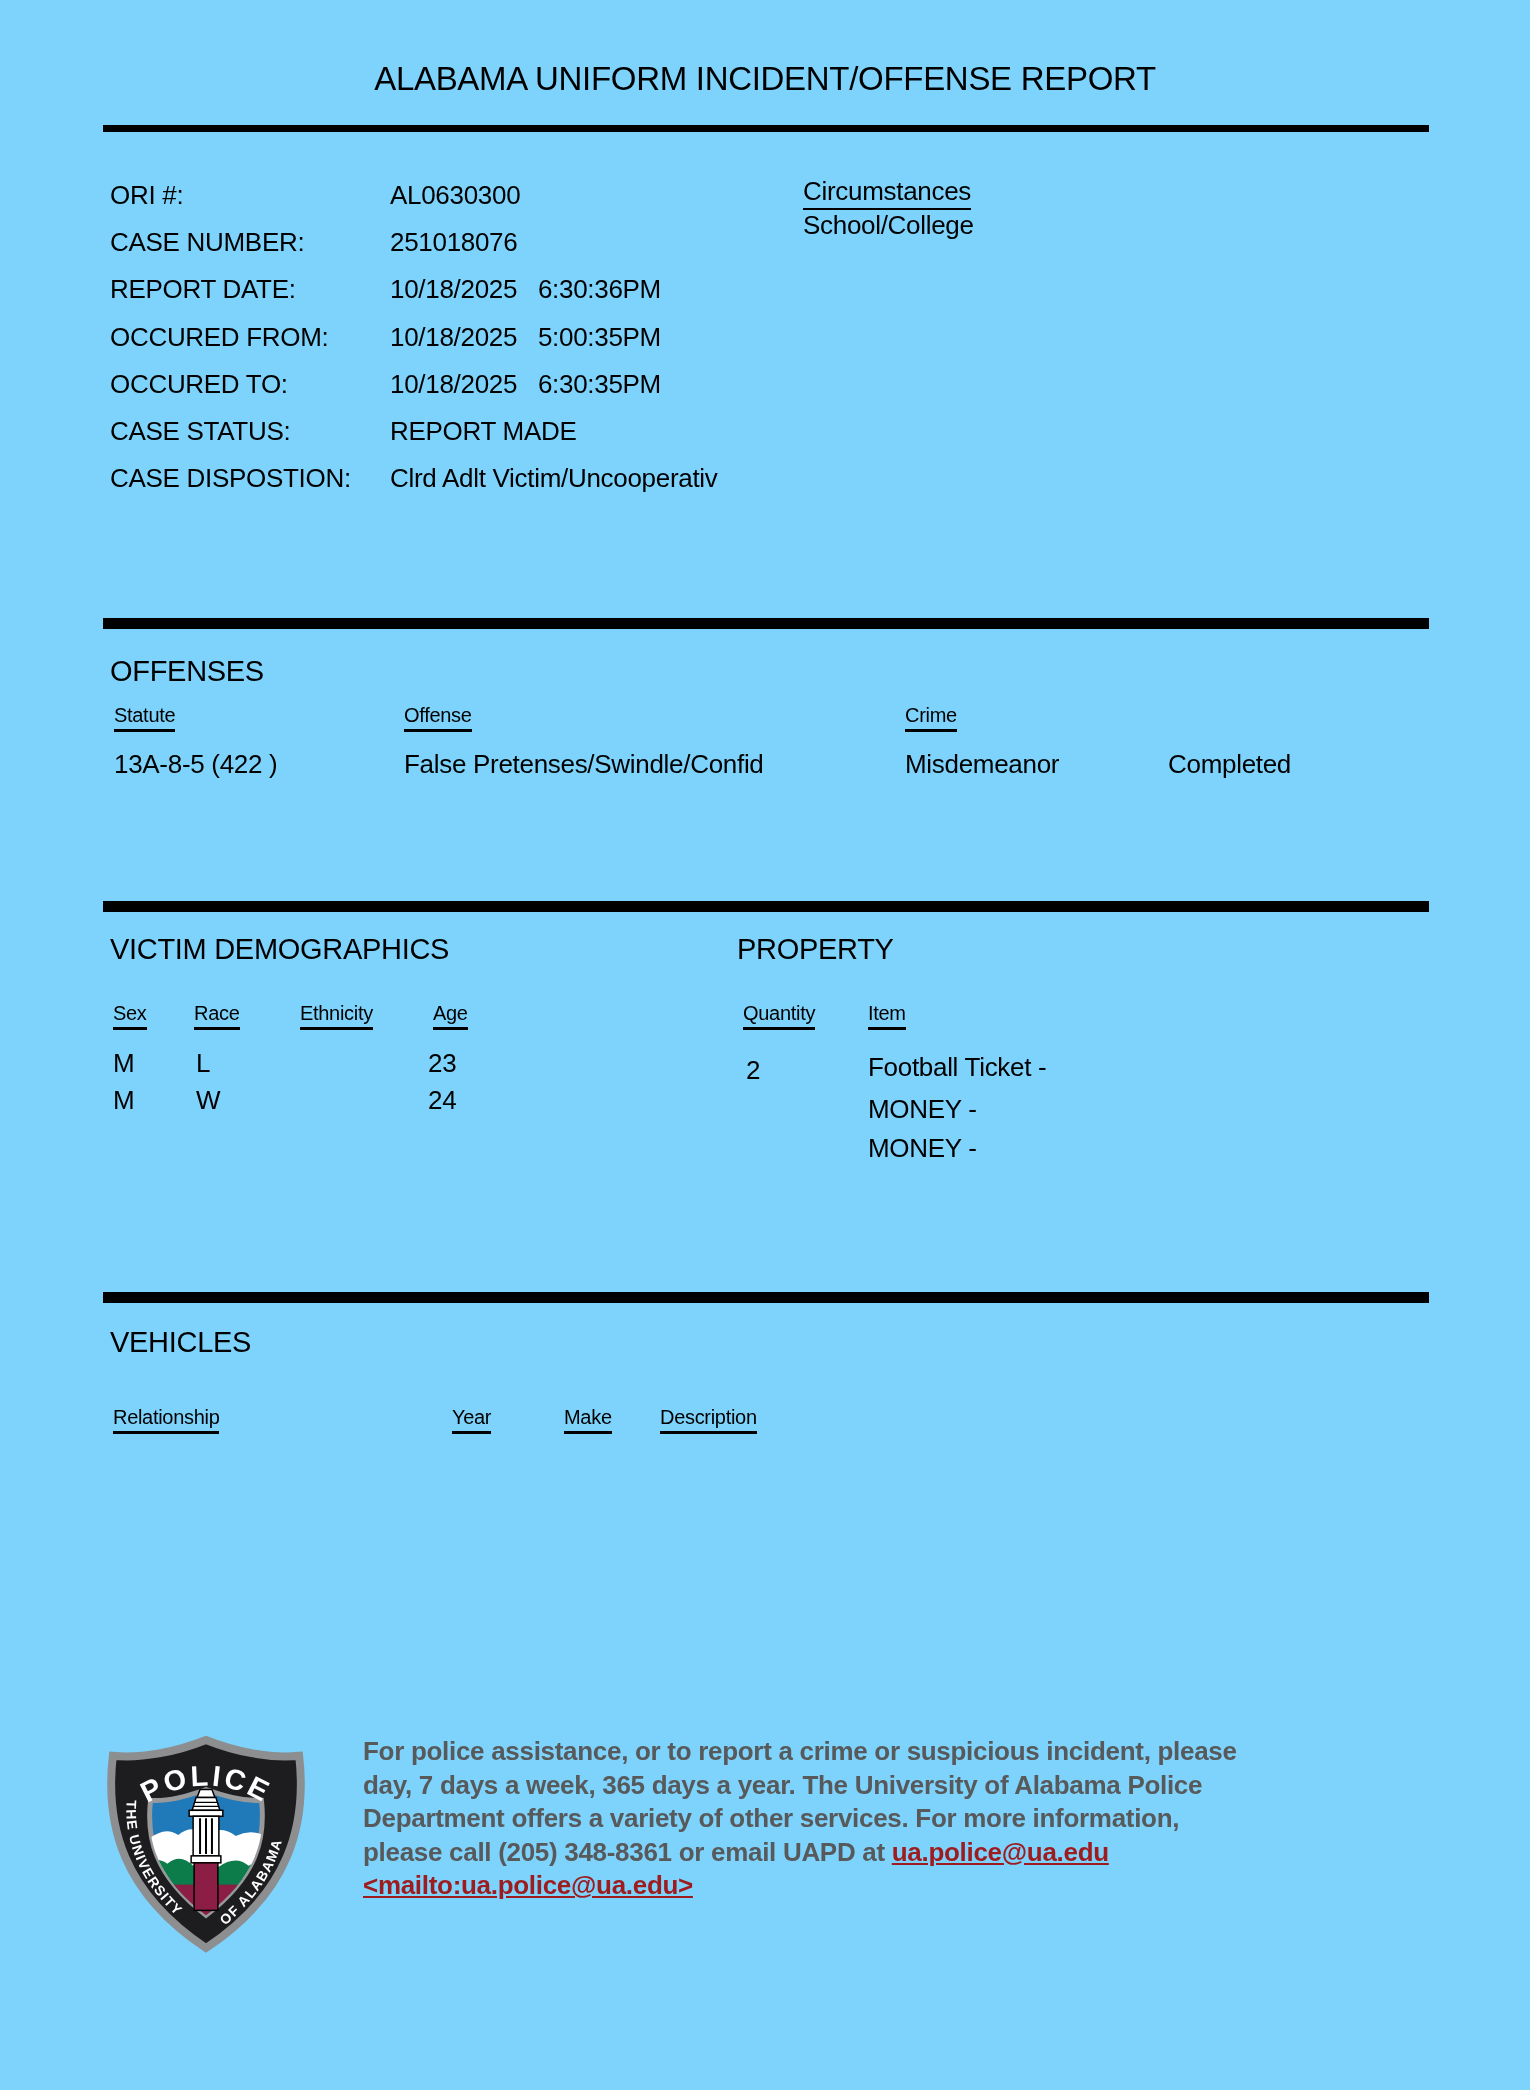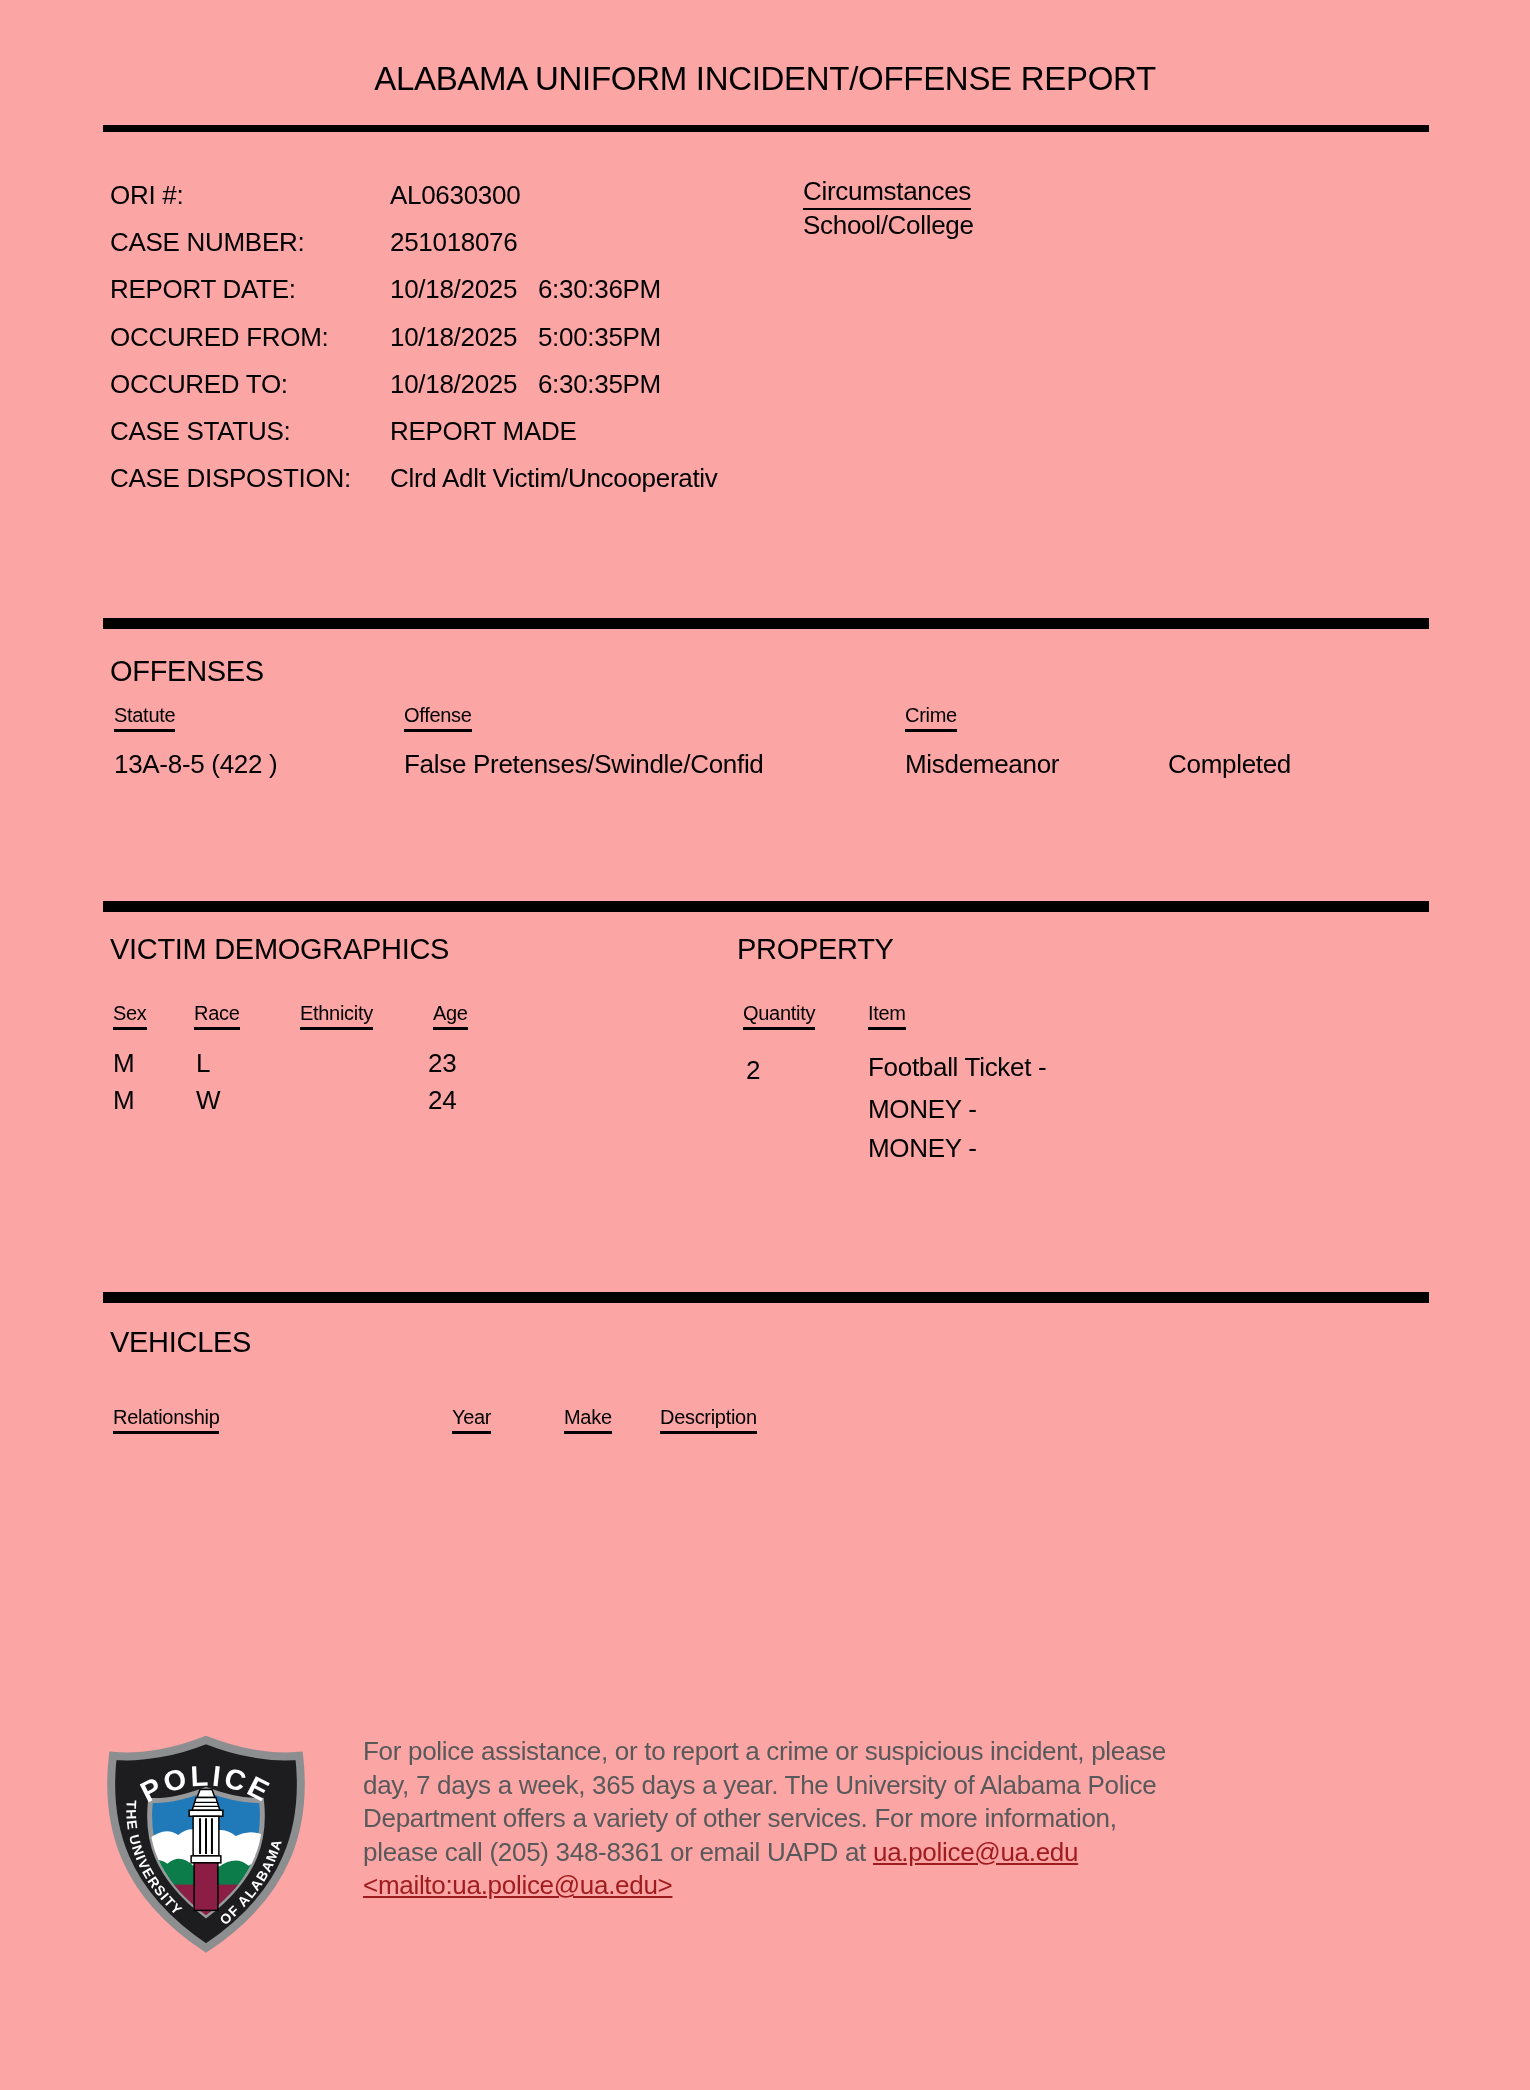--- a/index.html
+++ b/index.html
@@ -1,21 +1,21 @@
 <!DOCTYPE html>
 <html><head>
 <meta charset="utf-8">
 <style>
   * { margin: 0; padding: 0; box-sizing: border-box; }
   html, body { background: #e8e8e8; }
   .page {
     position: relative;
     width: 1530px;
     height: 2090px;
-    background: #fca5a5;
+    background: #7dd3fc;
     margin: 0 auto;
     font-family: "Liberation Sans", "DejaVu Sans", sans-serif;
     color: #000;
     letter-spacing: -0.3px;
     overflow: hidden;
     padding-left: 36px;
   }
   .title {
     position: absolute;
     top: 60px; left: 0; width: 100%;
@@ -47,20 +47,21 @@
   .cell { position: absolute; font-size: 26px; white-space: pre; }
 
   
   .badge-box { position: absolute; left: 97px; top: 1733px; width: 218px; height: 222px; }
   .footer-text {
     position: absolute;
     left: 363px; top: 1735px; width: 950px;
     font-size: 26px; line-height: 33.6px;
     color: #58595B;
     letter-spacing: -0.3px;
+    font-weight: bold;
   }
   .fl { display: block; }
   .rlink { color: #9E1B1E; text-decoration: underline; cursor: pointer; }
   .mailto-line { display: inline-block; }
 </style>
 </head>
 <body>
 
 <div class="page">
 

